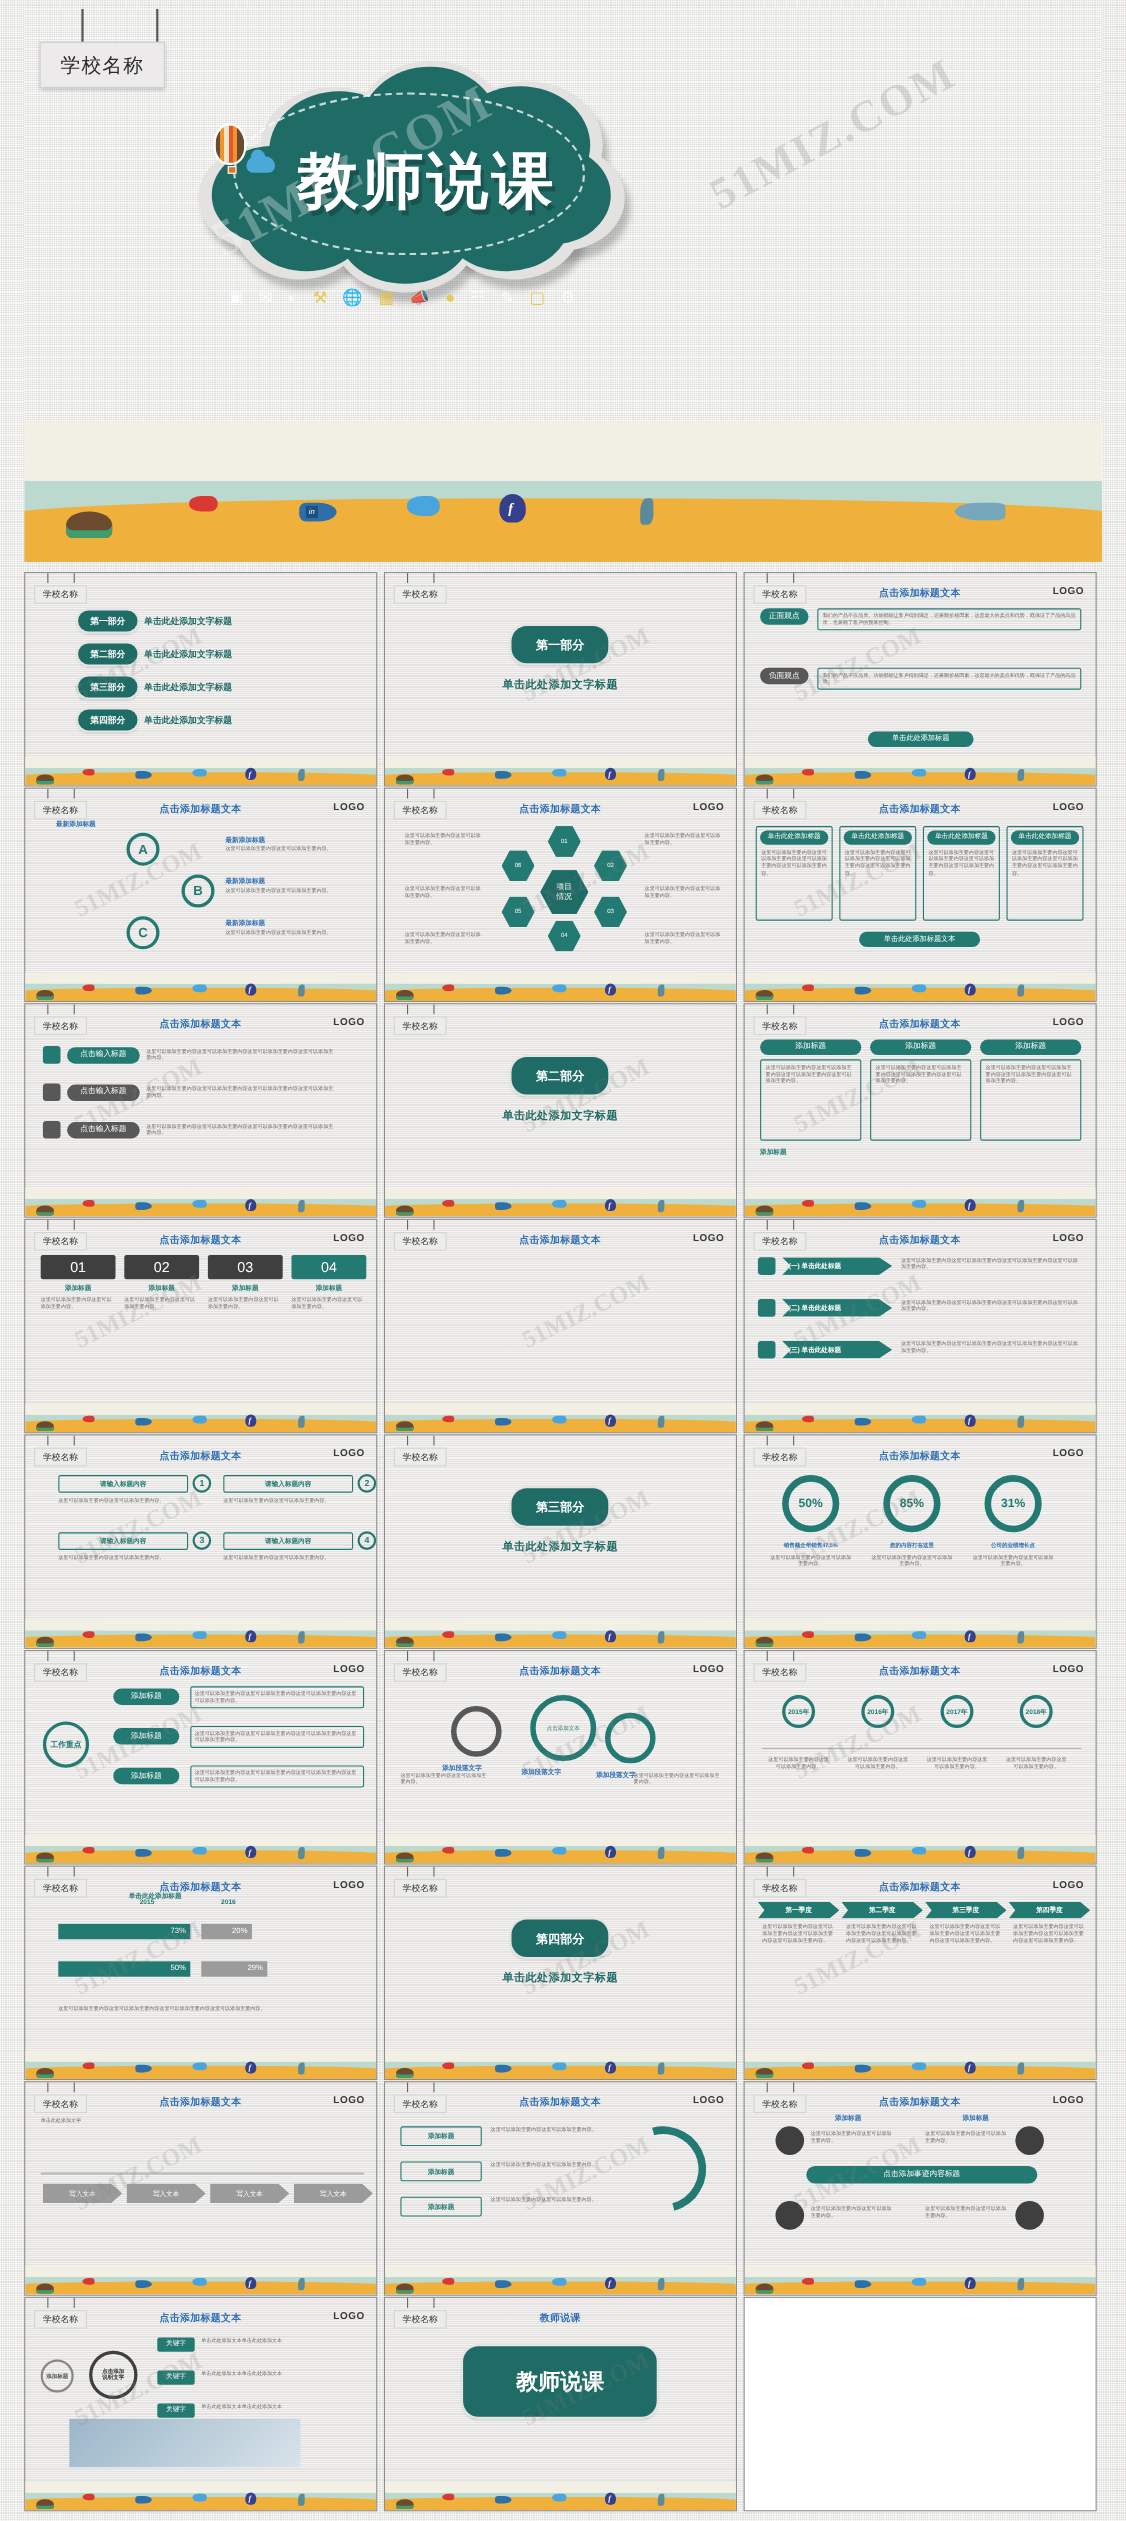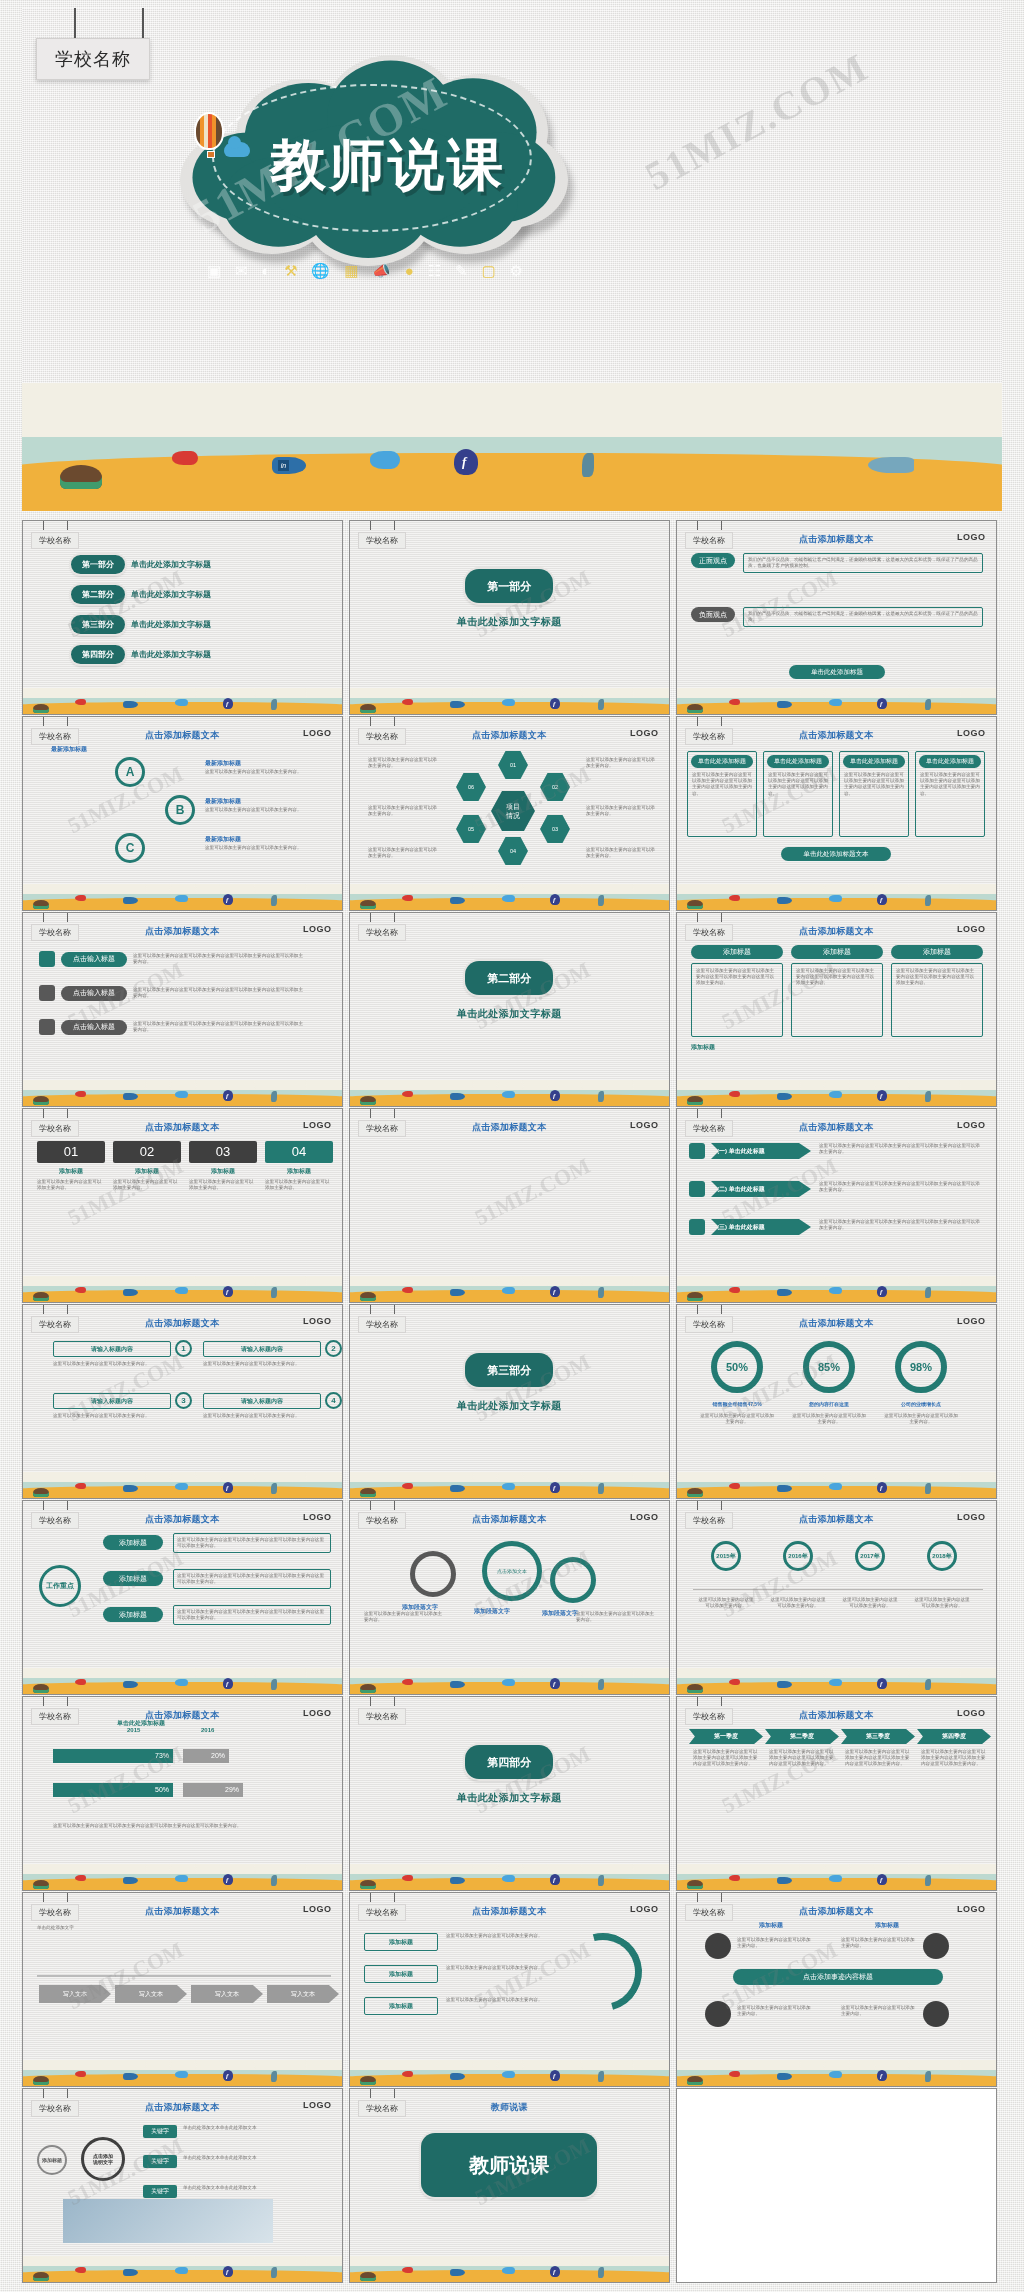--- a/index.html
+++ b/index.html
@@ -772,21 +772,21 @@
         <div class="t-school">学校名称</div>
         <div class="t-title">点击添加标题文本</div>
         <div class="t-logo">LOGO</div>
         <div class="t-body">
           <div class="circ" style="position:absolute;left:34px;top:10px;width:52px;height:52px;font-size:11px;border-width:6px;">50%</div>
           <div class="sm-lbl" style="position:absolute;left:22px;top:70px;width:76px;text-align:center;font-size:5px;">销售额全年销售47.5%</div>
           <div class="dim" style="position:absolute;left:22px;top:82px;width:76px;text-align:center;">这里可以添加主要内容这里可以添加主要内容。</div>
           <div class="circ" style="position:absolute;left:126px;top:10px;width:52px;height:52px;font-size:11px;border-width:6px;">85%</div>
           <div class="sm-lbl" style="position:absolute;left:114px;top:70px;width:76px;text-align:center;font-size:5px;">您的内容打在这里</div>
           <div class="dim" style="position:absolute;left:114px;top:82px;width:76px;text-align:center;">这里可以添加主要内容这里可以添加主要内容。</div>
-          <div class="circ" style="position:absolute;left:218px;top:10px;width:52px;height:52px;font-size:11px;border-width:6px;">98%</div>
+          <div class="circ" style="position:absolute;left:218px;top:10px;width:52px;height:52px;font-size:11px;border-width:6px;">31%</div>
           <div class="sm-lbl" style="position:absolute;left:206px;top:70px;width:76px;text-align:center;font-size:5px;">公司的业绩增长点</div>
           <div class="dim" style="position:absolute;left:206px;top:82px;width:76px;text-align:center;">这里可以添加主要内容这里可以添加主要内容。</div>
         </div>
         <div class="ocean" style="height:26px">
     <div class="sea"></div>
           <div class="foam"></div>
           <div class="sand"></div>
     <div class="critters">
       <i style="left:10px;top:8px;width:16px;height:9px;background:#6b4a2f;border-radius:50% 50% 3px 3px;box-shadow:inset 0 -3px 0 #3f9c6d;"></i>
       <i style="left:52px;top:3px;width:11px;height:6px;background:#d83a33;border-radius:50% 3px 3px 50%;"></i>

